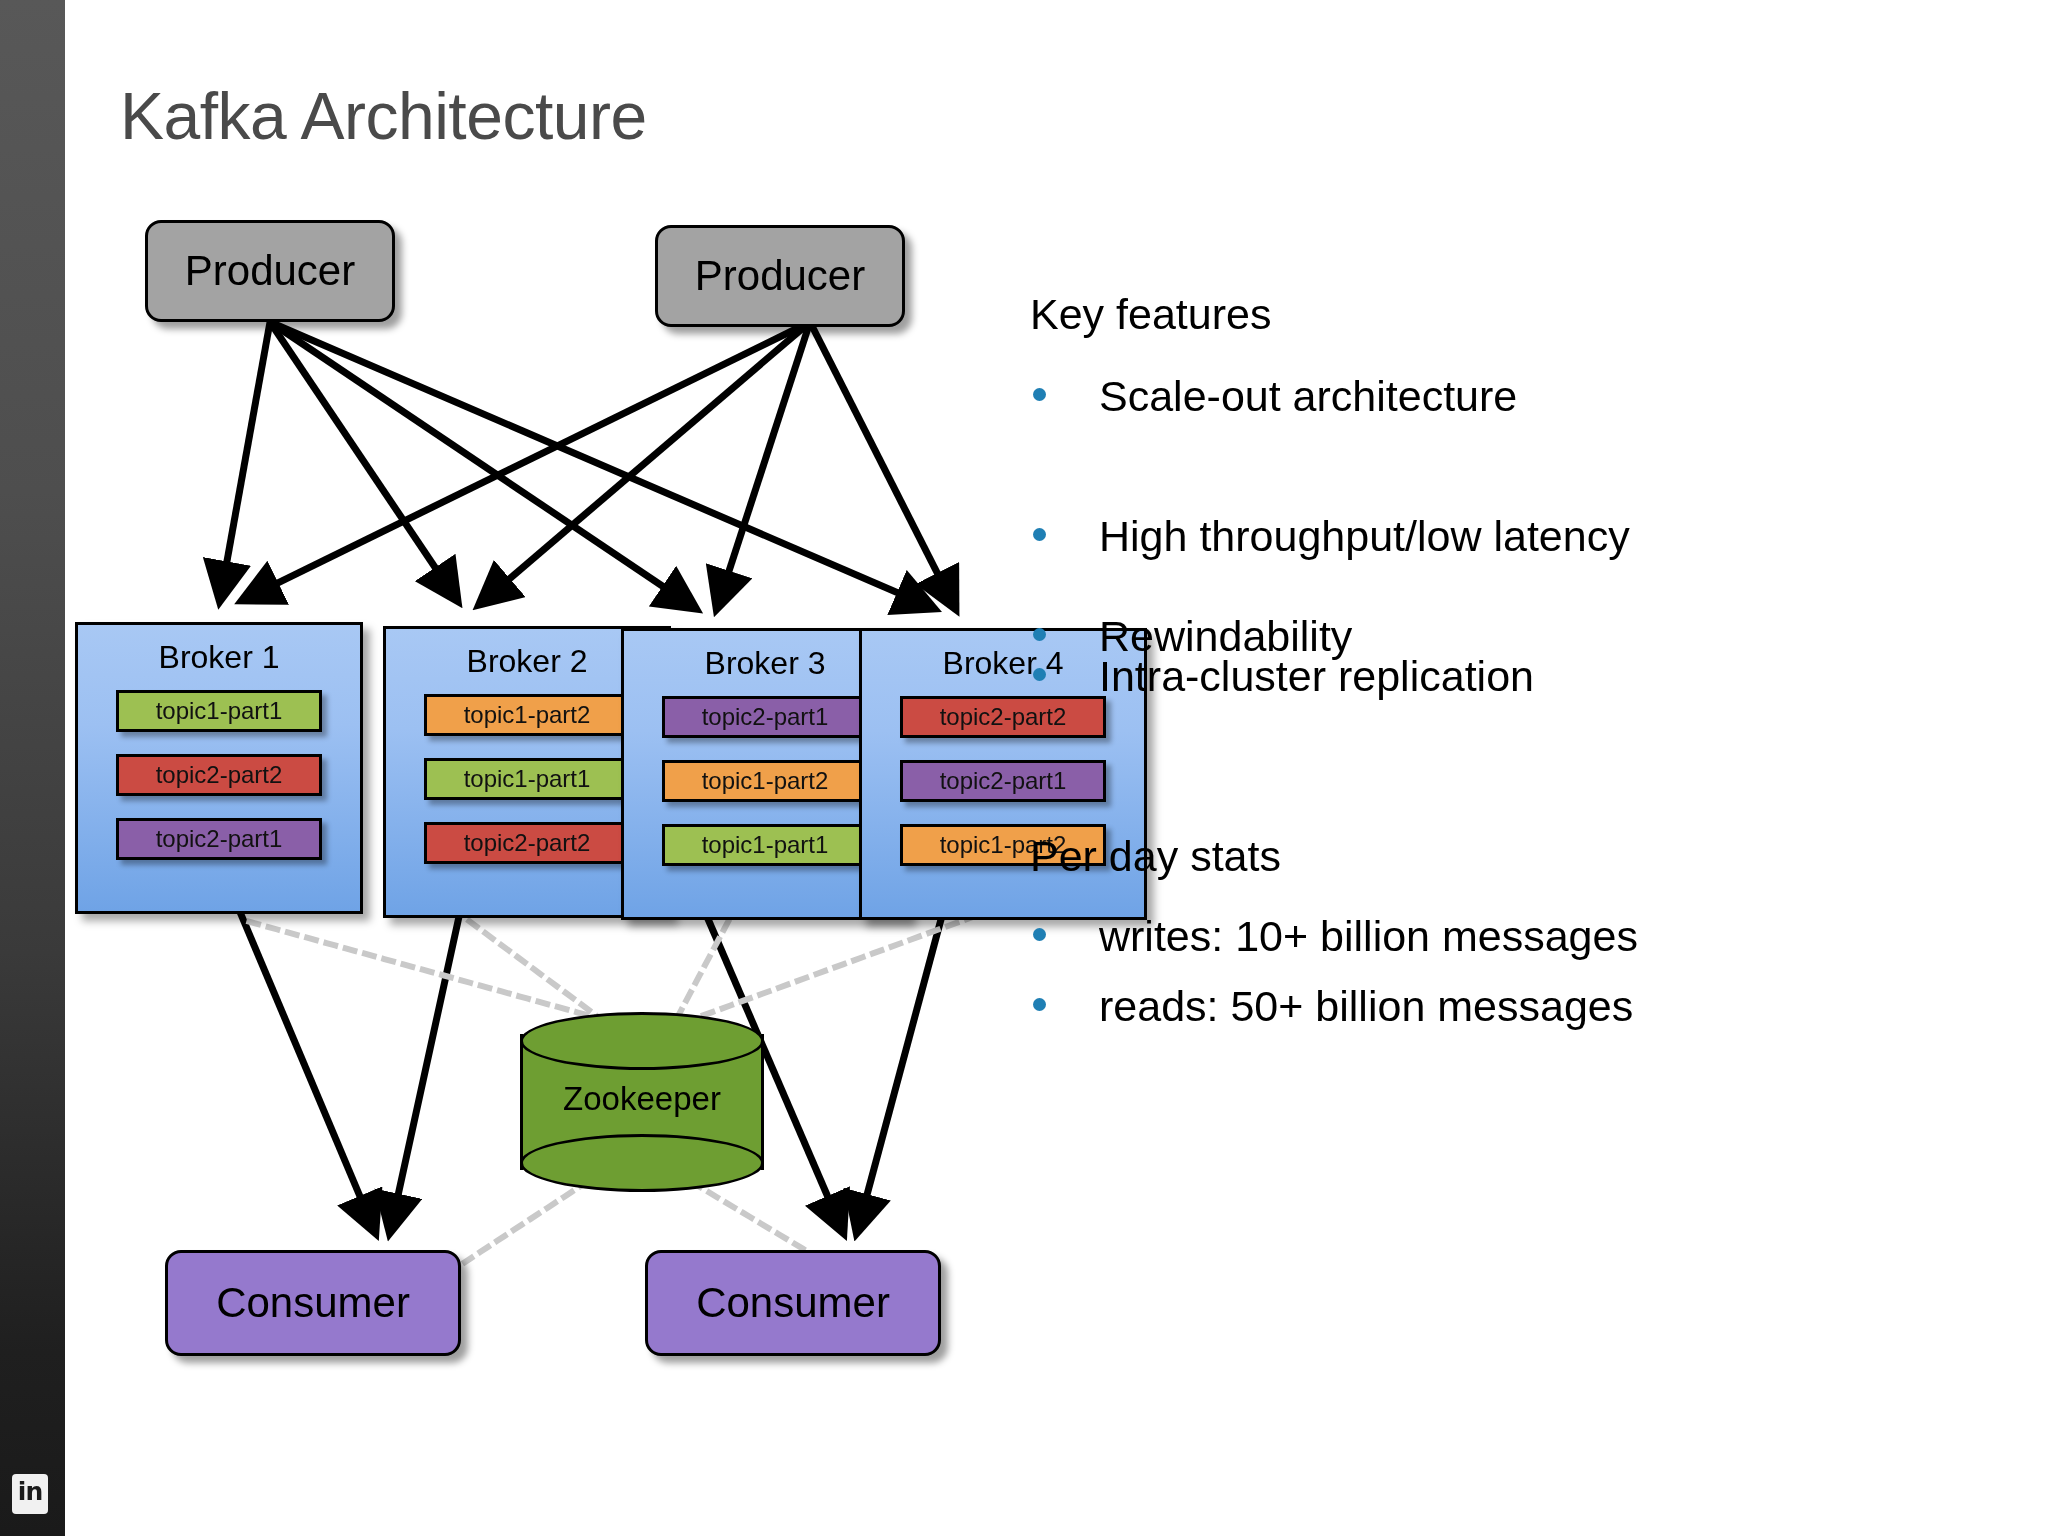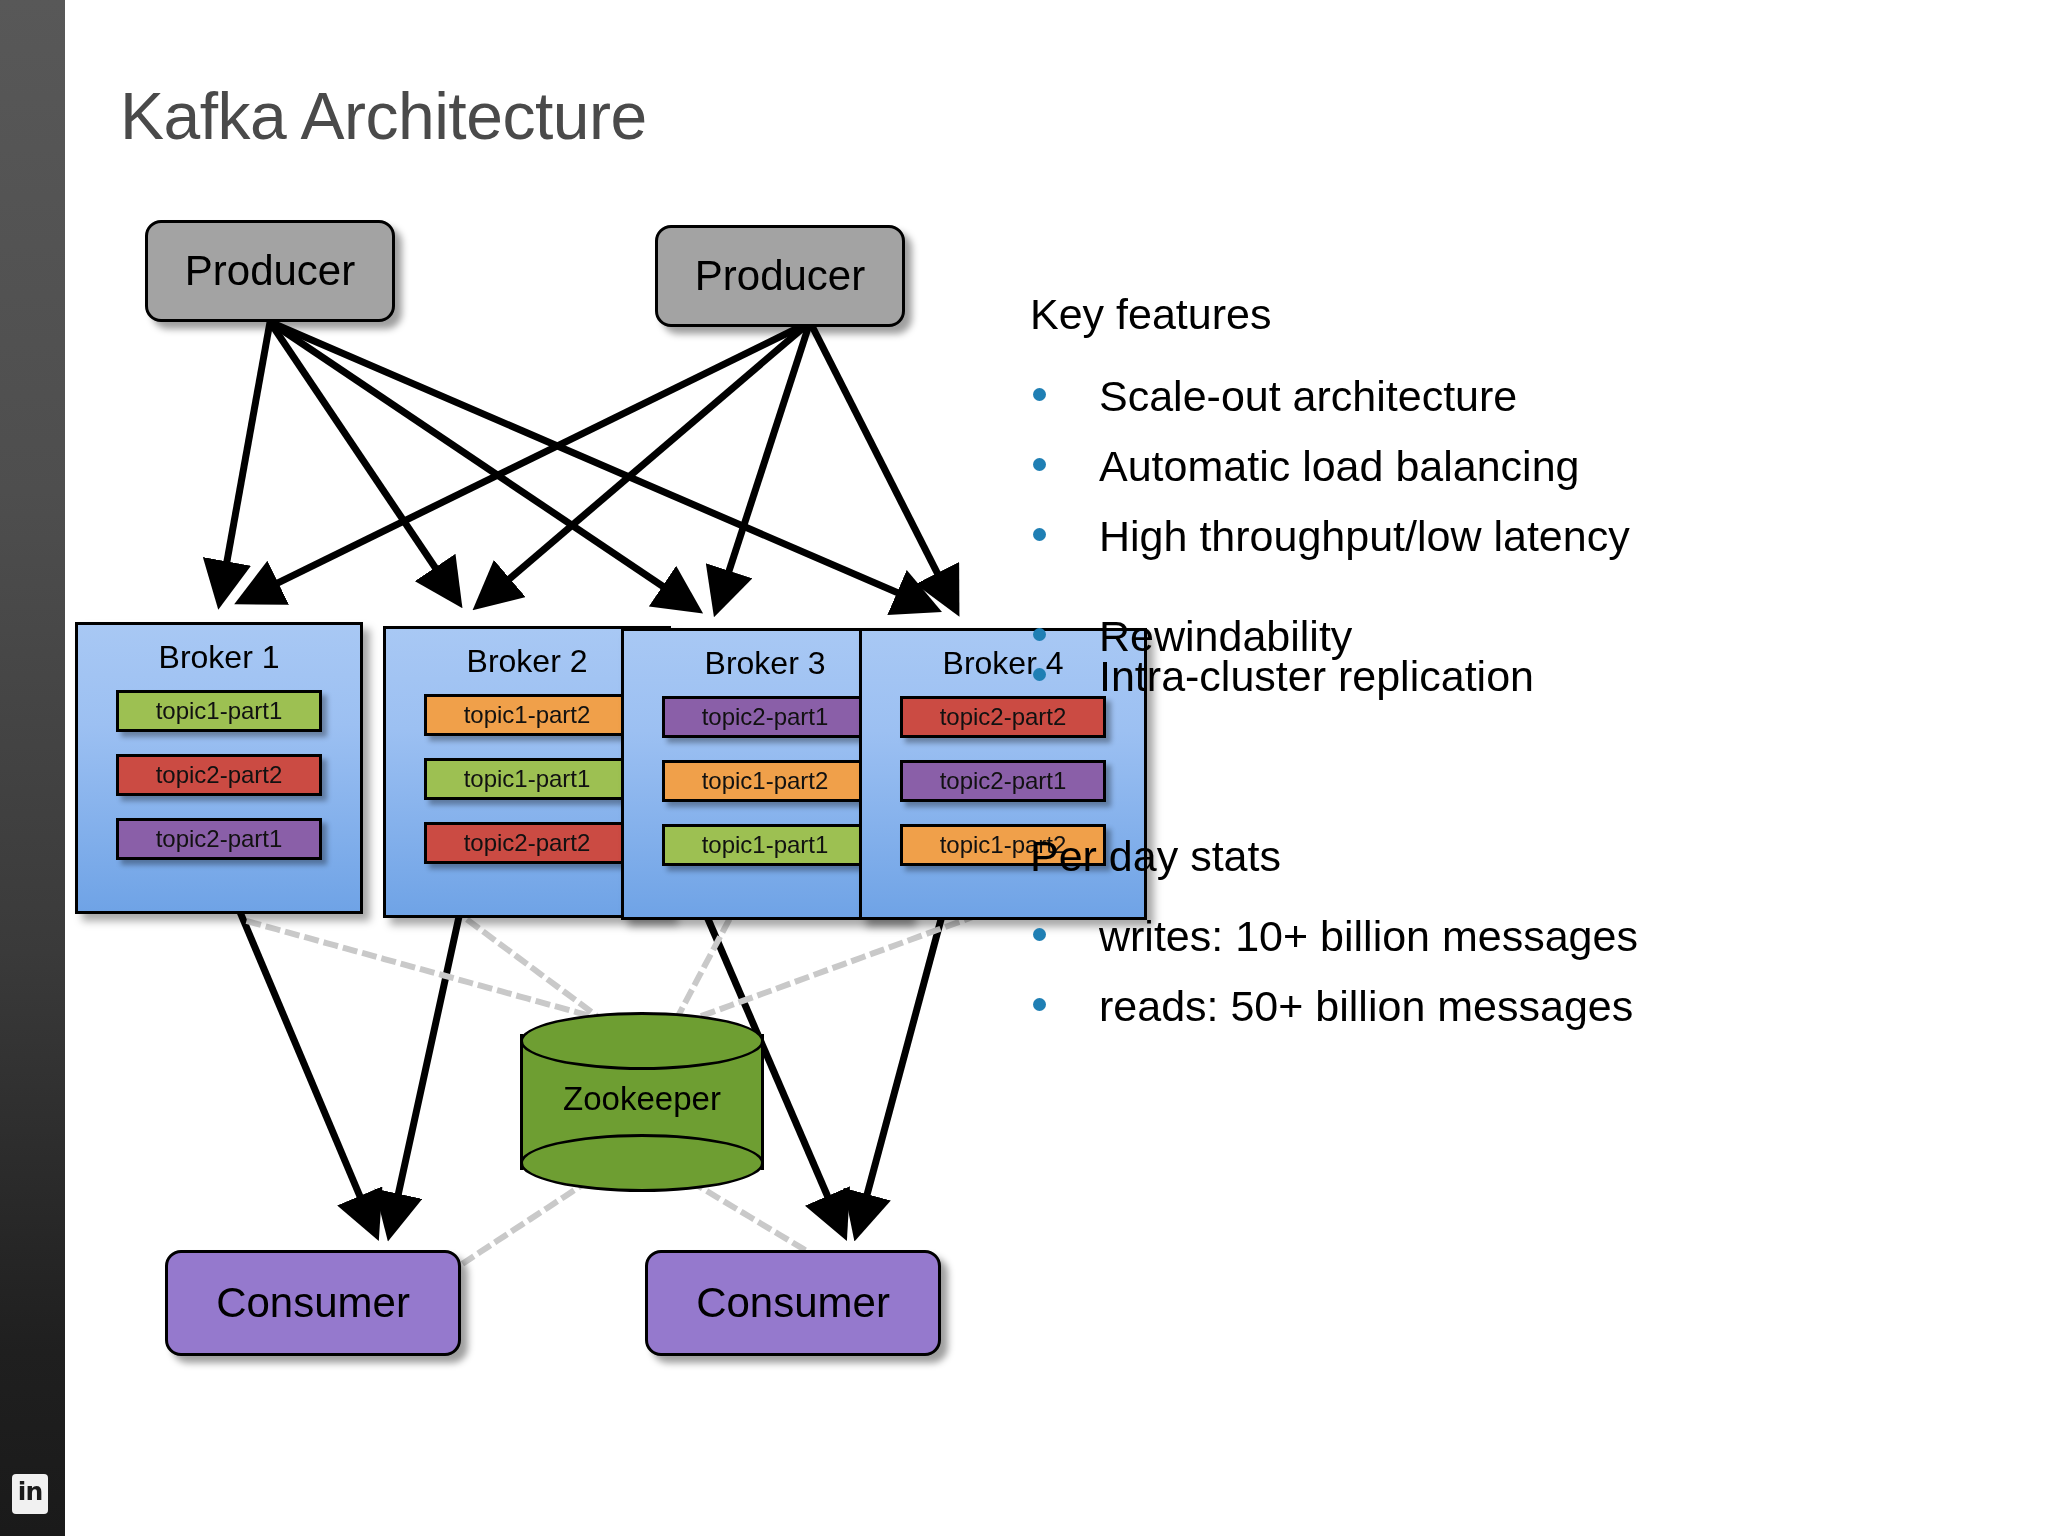--- a/index.html
+++ b/index.html
@@ -300,24 +300,20 @@
   <div class="node consumer" style="left:580px; top:1250px;">
     <span>Consumer</span>
   </div>
 
   <div class="txt-head" style="left:965px; top:290px;">Key features</div>
 
   <div class="bullet-row" style="left:968px; top:372px;">
     <span class="bullet-dot"></span>
     <span class="bullet-text">Scale-out architecture</span>
   </div>
-  <div class="bullet-row" style="left:968px; top:442px;">
-    <span class="bullet-dot"></span>
-    <span class="bullet-text">Automatic load balancing</span>
-  </div>
   <div class="bullet-row" style="left:968px; top:512px;">
     <span class="bullet-dot"></span>
     <span class="bullet-text">High throughput/low latency</span>
   </div>
   <div class="bullet-row" style="left:968px; top:582px;margin-top:30px;">
     <span class="bullet-dot"></span>
     <span class="bullet-text">Rewindability</span>
   </div>
   <div class="bullet-row" style="left:968px; top:652px;">
     <span class="bullet-dot"></span>

